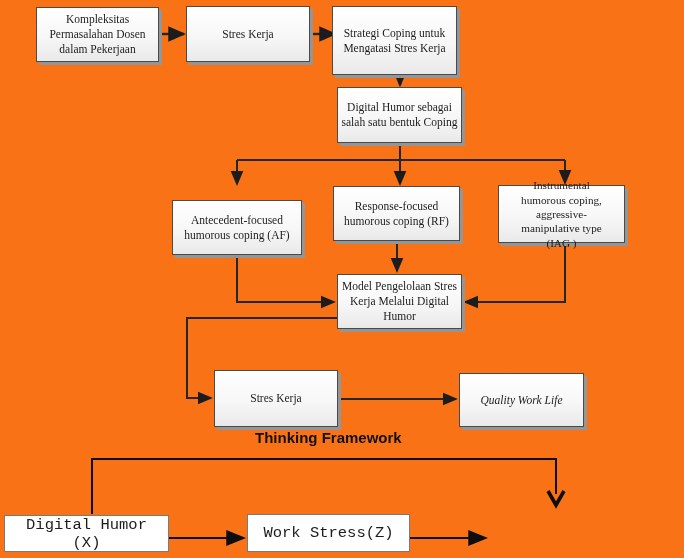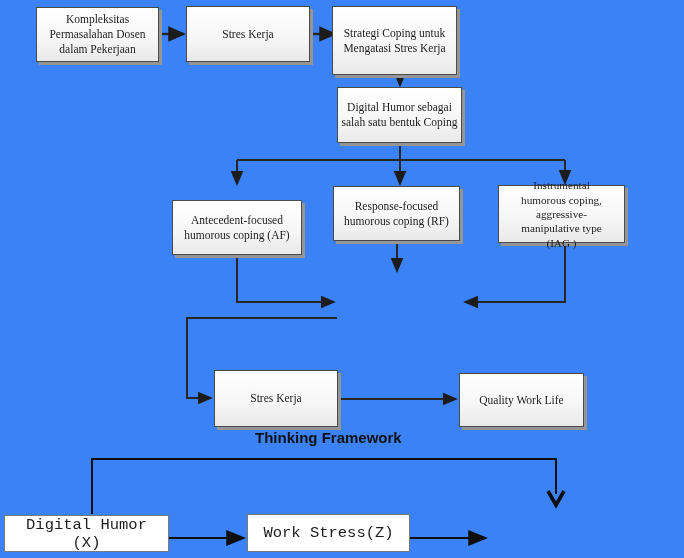--- a/index.html
+++ b/index.html
@@ -1,40 +1,40 @@
 <!DOCTYPE html>
 <html><head>
 <meta charset="utf-8">
 <style>
   html,body{margin:0;padding:0;background:#ffffff;}
   .canvas{
     position:relative;
     width:684px;height:558px;
-    background:#3b82f6;
+    background:#f97316;
     font-family:"Liberation Serif", serif;
     overflow:hidden;
   }
   .wires{position:absolute;left:0;top:0;}
   .node{
     position:absolute;
     display:flex;align-items:center;justify-content:center;
     text-align:center;
     box-sizing:border-box;
     color:#1c1c1c;
   }
   .node.serif{
     font-family:"Liberation Serif", serif;
     font-size:11.5px;
     line-height:1.28;
     border:1.4px solid #4a4a4a;
     background:linear-gradient(180deg,#ffffff 0%,#f7f7f7 55%,#e9e9e9 100%);
     box-shadow:3px 3px 0 #959595;
     padding:2px 3px;
   }
-  .node.italic{}
+  .node.italic{font-style:italic;}
   .node.plain{
     font-family:Liberation Mono, monospace;
     font-size:15.5px;
     border:1.5px solid #7a7a7a;
     background:#ffffff;
     padding:2px 4px;
   }
   .caption{
     position:absolute;
     font-family:"Liberation Sans", sans-serif;
@@ -102,20 +102,23 @@
   </div>
 
   <div class="node serif" style="left:333px;top:186px;width:127px;height:55px">
     <span>Response-focused humorous coping (RF)</span>
   </div>
 
   <div class="node serif" style="left:498px;top:185px;width:127px;height:58px;font-size:11.2px;padding:20px">
     <span>Instrumental humorous coping, aggressive-manipulative type (IAG )</span>
   </div>
 
+  <div class="node serif" style="left:337px;top:274px;width:125px;height:55px">
+    <span>Model Pengelolaan Stres Kerja Melalui Digital Humor</span>
+  </div>
 
   <div class="node serif" style="left:214px;top:370px;width:124px;height:57px">
     <span>Stres Kerja</span>
   </div>
 
   <div class="node serif italic" style="left:459px;top:373px;width:125px;height:54px">
     <span>Quality Work Life</span>
   </div>
 
   <div class="caption" style="left:255px;top:429px;width:155px">Thinking Framework</div>

